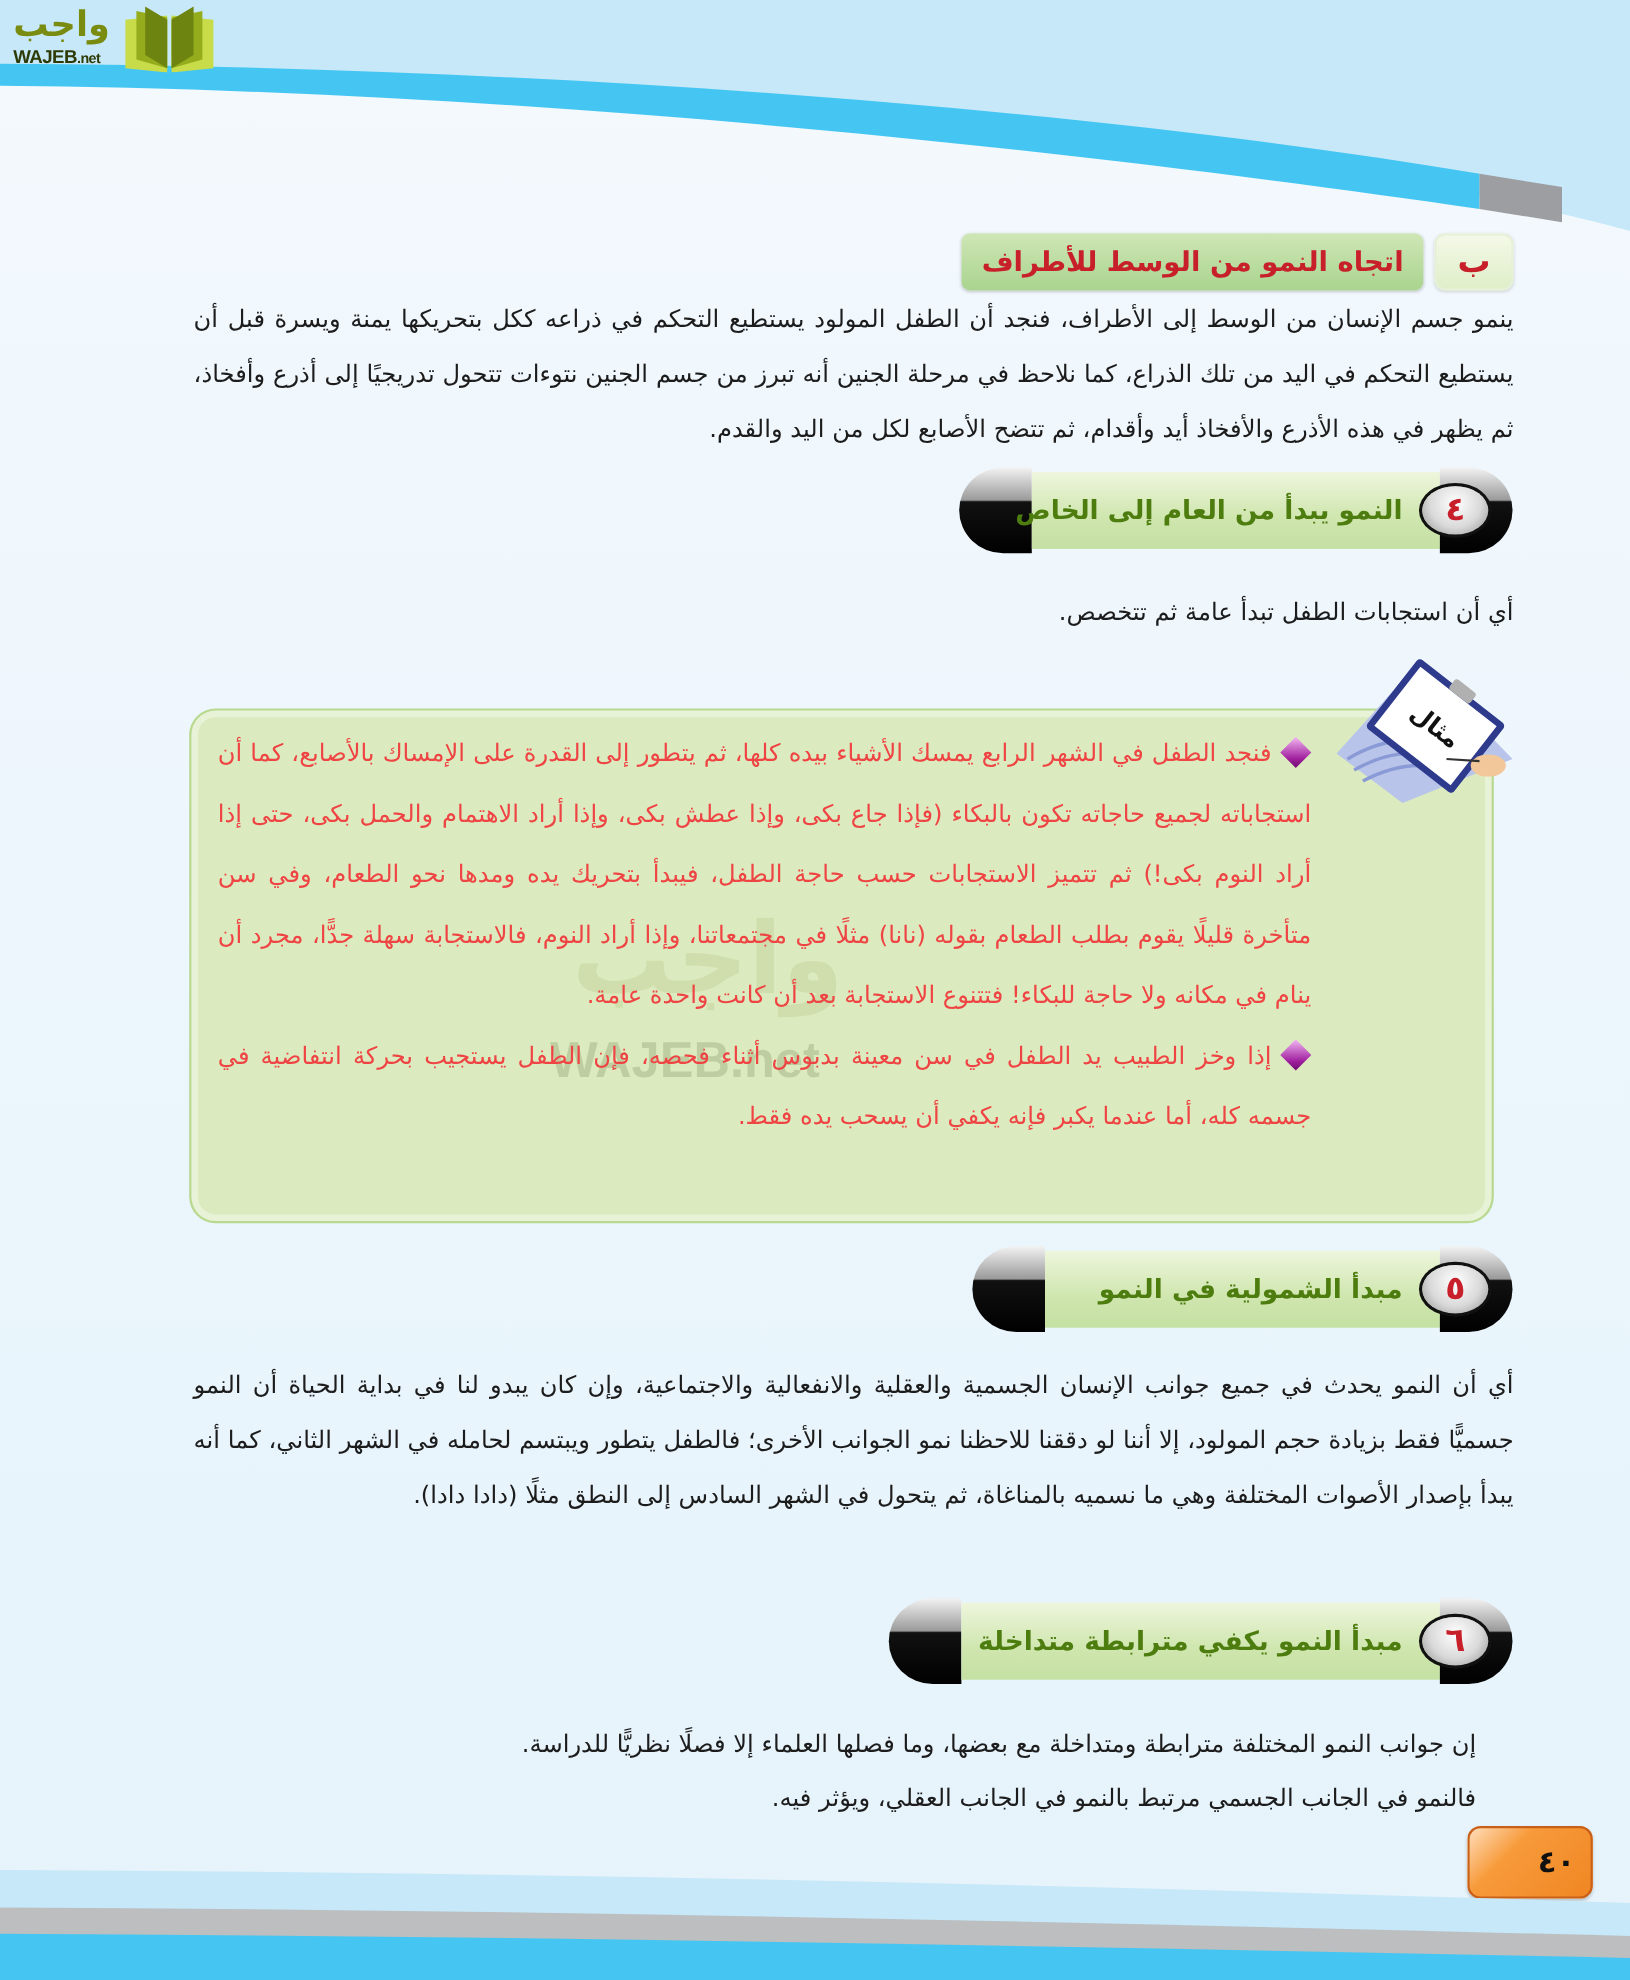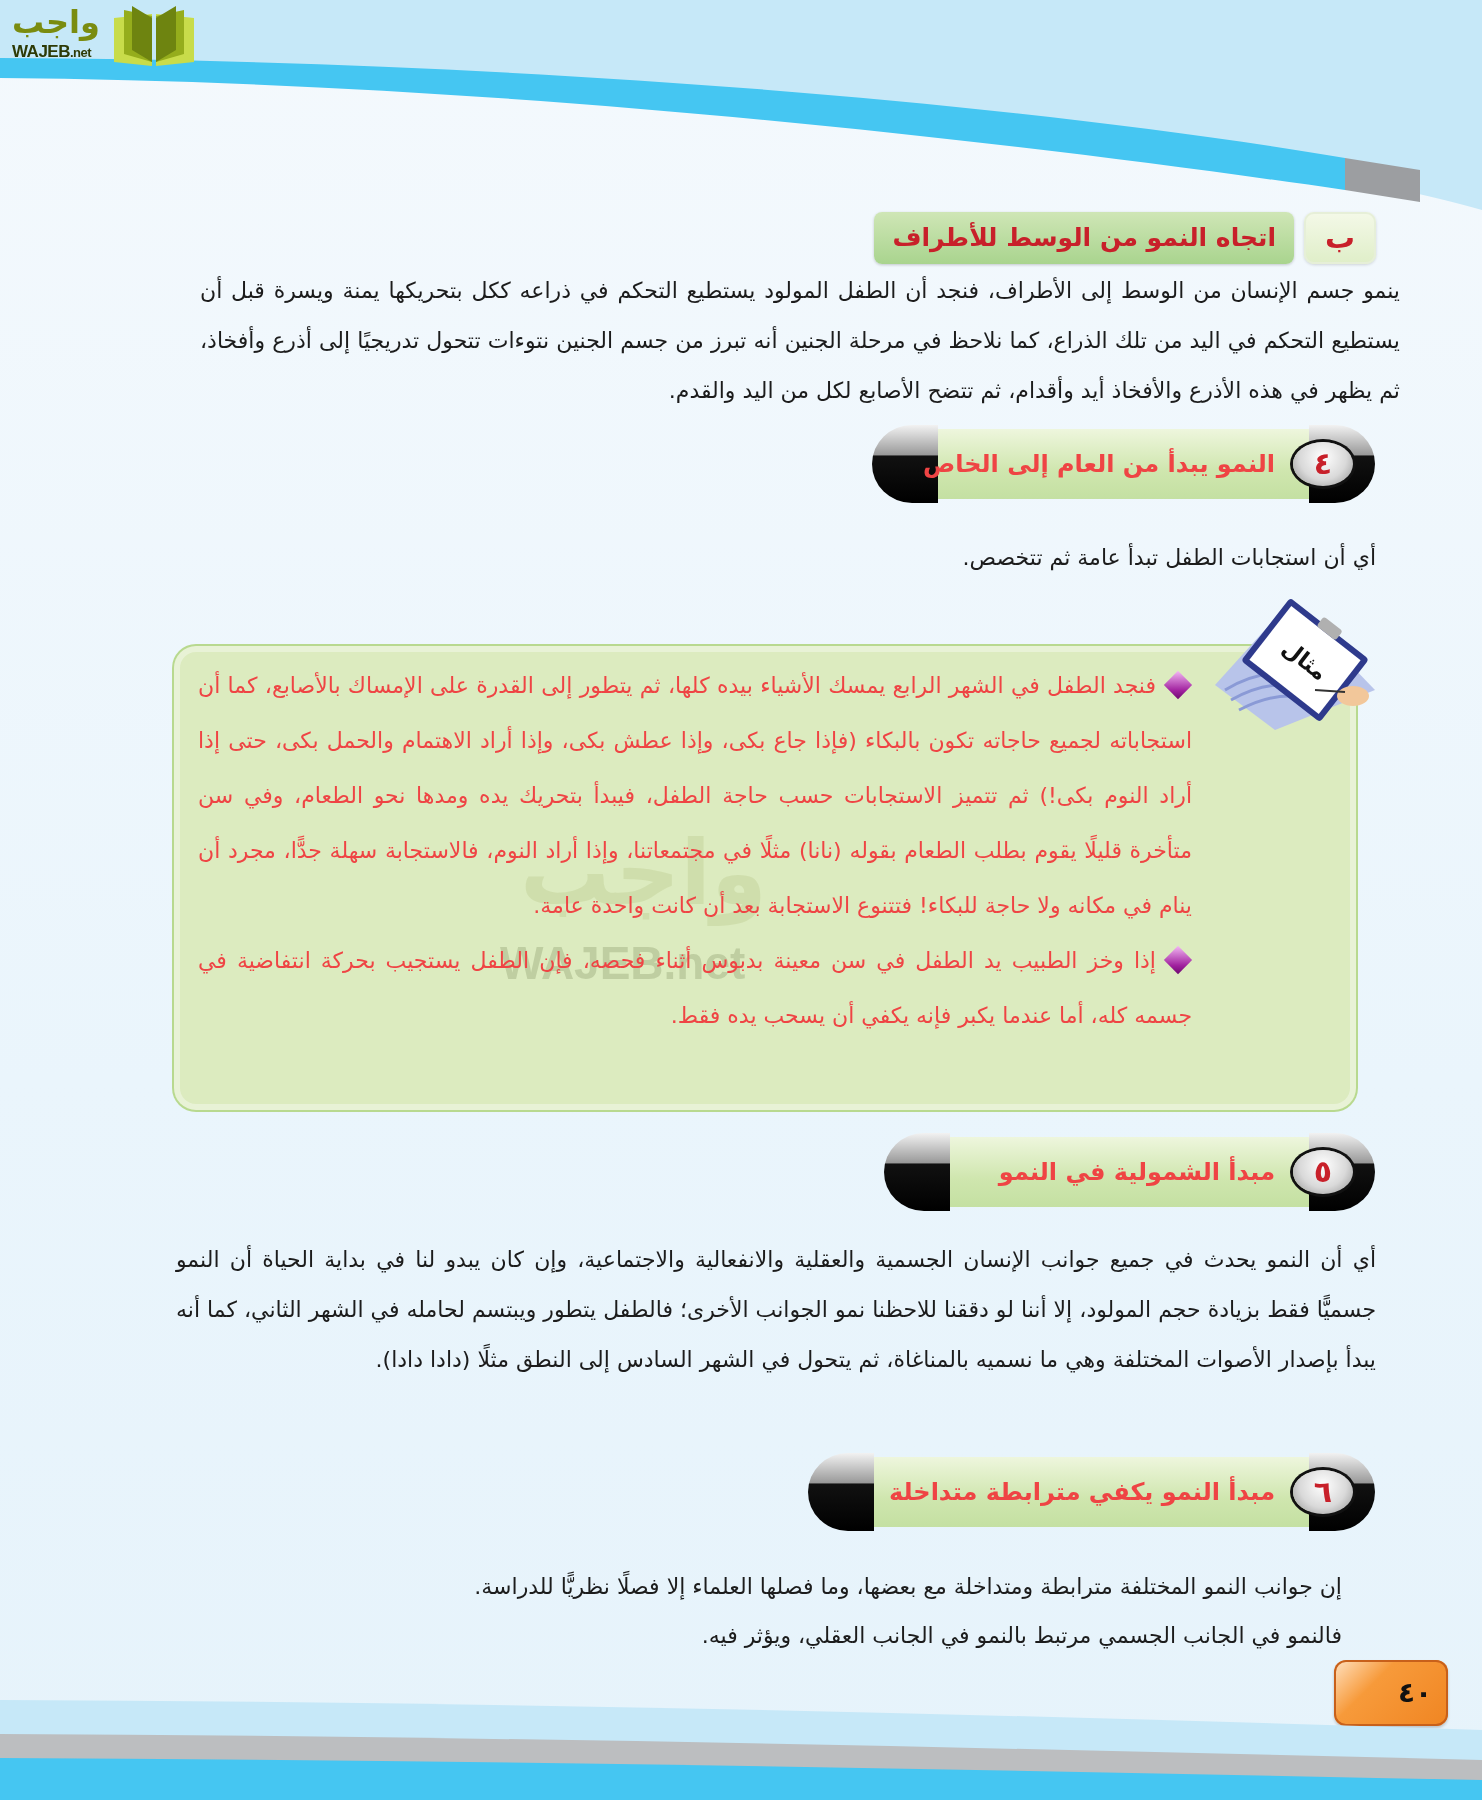--- a/index.html
+++ b/index.html
@@ -59,21 +59,21 @@
     background:linear-gradient(180deg,#f2f2f2 0%,#9a9a9a 38%,#111 40%,#000 100%);
   }
   .capsule .cap-num {
     position:absolute; right:22px; top:17px; width:60px; height:44px; border-radius:50%;
     background:radial-gradient(ellipse at 50% 35%, #ffffff 0%, #d9d9d9 55%, #8f8f8f 100%);
     box-shadow:0 0 0 3px #111;
     color:#c8202a; font-weight:bold; font-size:30px; text-align:center; line-height:44px;
   }
   .capsule .cap-title {
     position:absolute; right:100px; top:4px; height:70px; line-height:70px;
-    font-weight:bold; font-size:24px; color:#ef4444; direction:rtl; white-space:nowrap;
+    font-weight:bold; font-size:24px; color:#4d7c0f; direction:rtl; white-space:nowrap;
   }
 
   
   .example-box {
     position:absolute; left:180px; top:652px; width:1170px; height:452px;
     background:#dcebbf;
     border-radius:16px;
     box-shadow:0 0 0 6px #e8f2d6, 0 0 0 8px #b8d98f;
   }
   .example-text {
@@ -123,21 +123,21 @@
     <path d="M20 2 L40 14 L40 58 L20 46 Z" fill="#6e8410"></path>
     <path d="M64 2 L44 14 L44 58 L64 46 Z" fill="#6e8410"></path>
   </svg>
 </div>
 
 <div class="sub-head">
   <div class="sub-letter">ب</div>
   <div class="sub-title">اتجاه النمو من الوسط للأطراف</div>
 </div>
 
-<div class="para" style="left:176px; top:266px; width:1200px;margin-left:24px;">ينمو جسم الإنسان من الوسط إلى الأطراف، فنجد أن الطفل المولود يستطيع التحكم في ذراعه ككل بتحريكها يمنة ويسرة قبل أن يستطيع التحكم في اليد من تلك الذراع، كما نلاحظ في مرحلة الجنين أنه تبرز من جسم الجنين نتوءات تتحول تدريجيًا إلى أذرع وأفخاذ، ثم يظهر في هذه الأذرع والأفخاذ أيد وأقدام، ثم تتضح الأصابع لكل من اليد والقدم.</div>
+<div class="para" style="left:176px; top:266px; width:1200px;">ينمو جسم الإنسان من الوسط إلى الأطراف، فنجد أن الطفل المولود يستطيع التحكم في ذراعه ككل بتحريكها يمنة ويسرة قبل أن يستطيع التحكم في اليد من تلك الذراع، كما نلاحظ في مرحلة الجنين أنه تبرز من جسم الجنين نتوءات تتحول تدريجيًا إلى أذرع وأفخاذ، ثم يظهر في هذه الأذرع والأفخاذ أيد وأقدام، ثم تتضح الأصابع لكل من اليد والقدم.</div>
 
 <div class="capsule" style="left:872px; top:425px; width:503px;">
   <div class="cap-left"></div>
   <div class="cap-mid"></div>
   <div class="cap-right"></div>
   <div class="cap-num">٤</div>
   <div class="cap-title">النمو يبدأ من العام إلى الخاص</div>
 </div>
 
 <div class="para" style="right:106px; top:533px; width:700px; text-align:right;">أي أن استجابات الطفل تبدأ عامة ثم تتخصص.</div>

